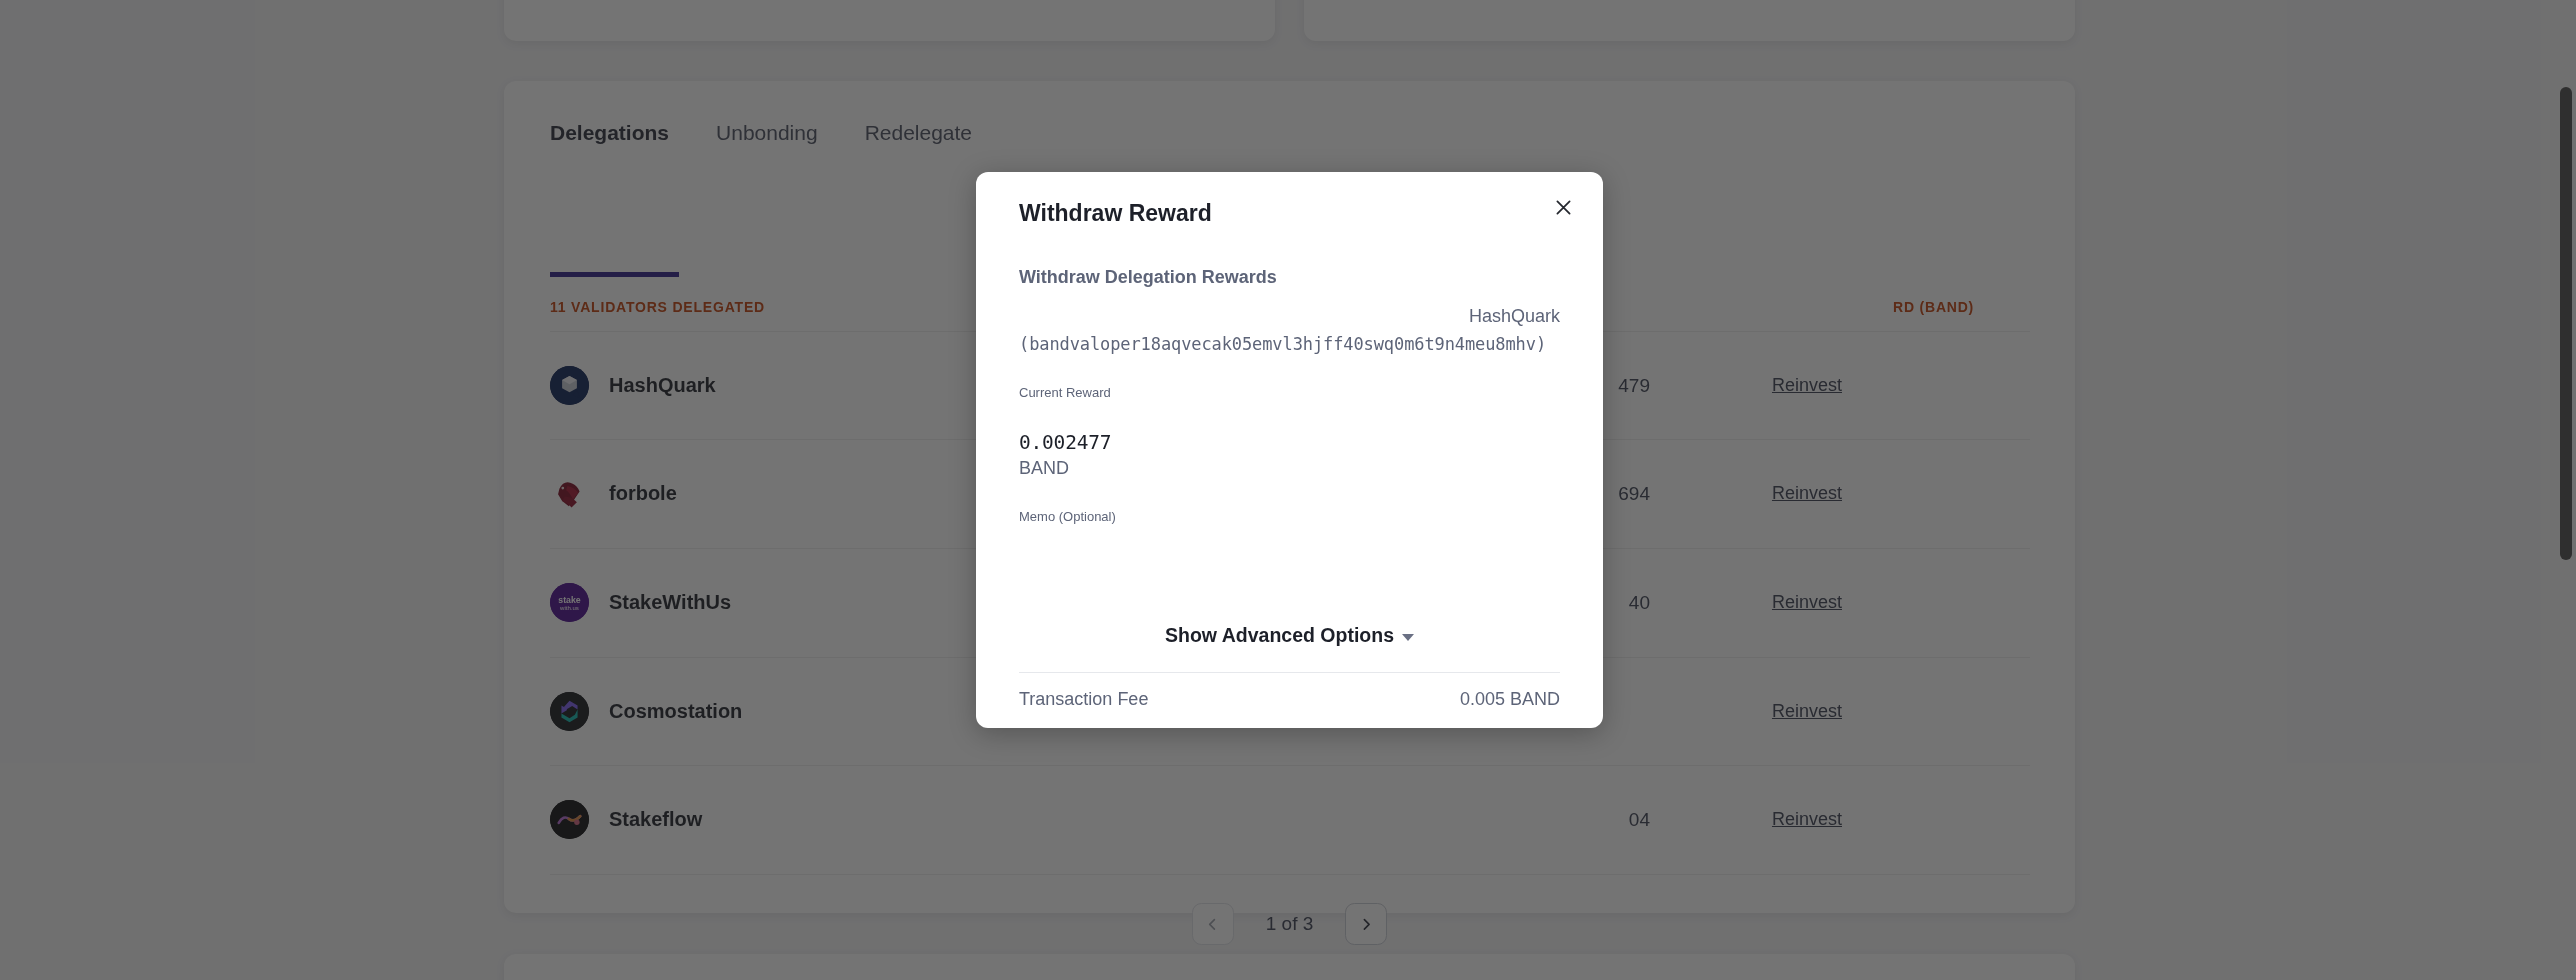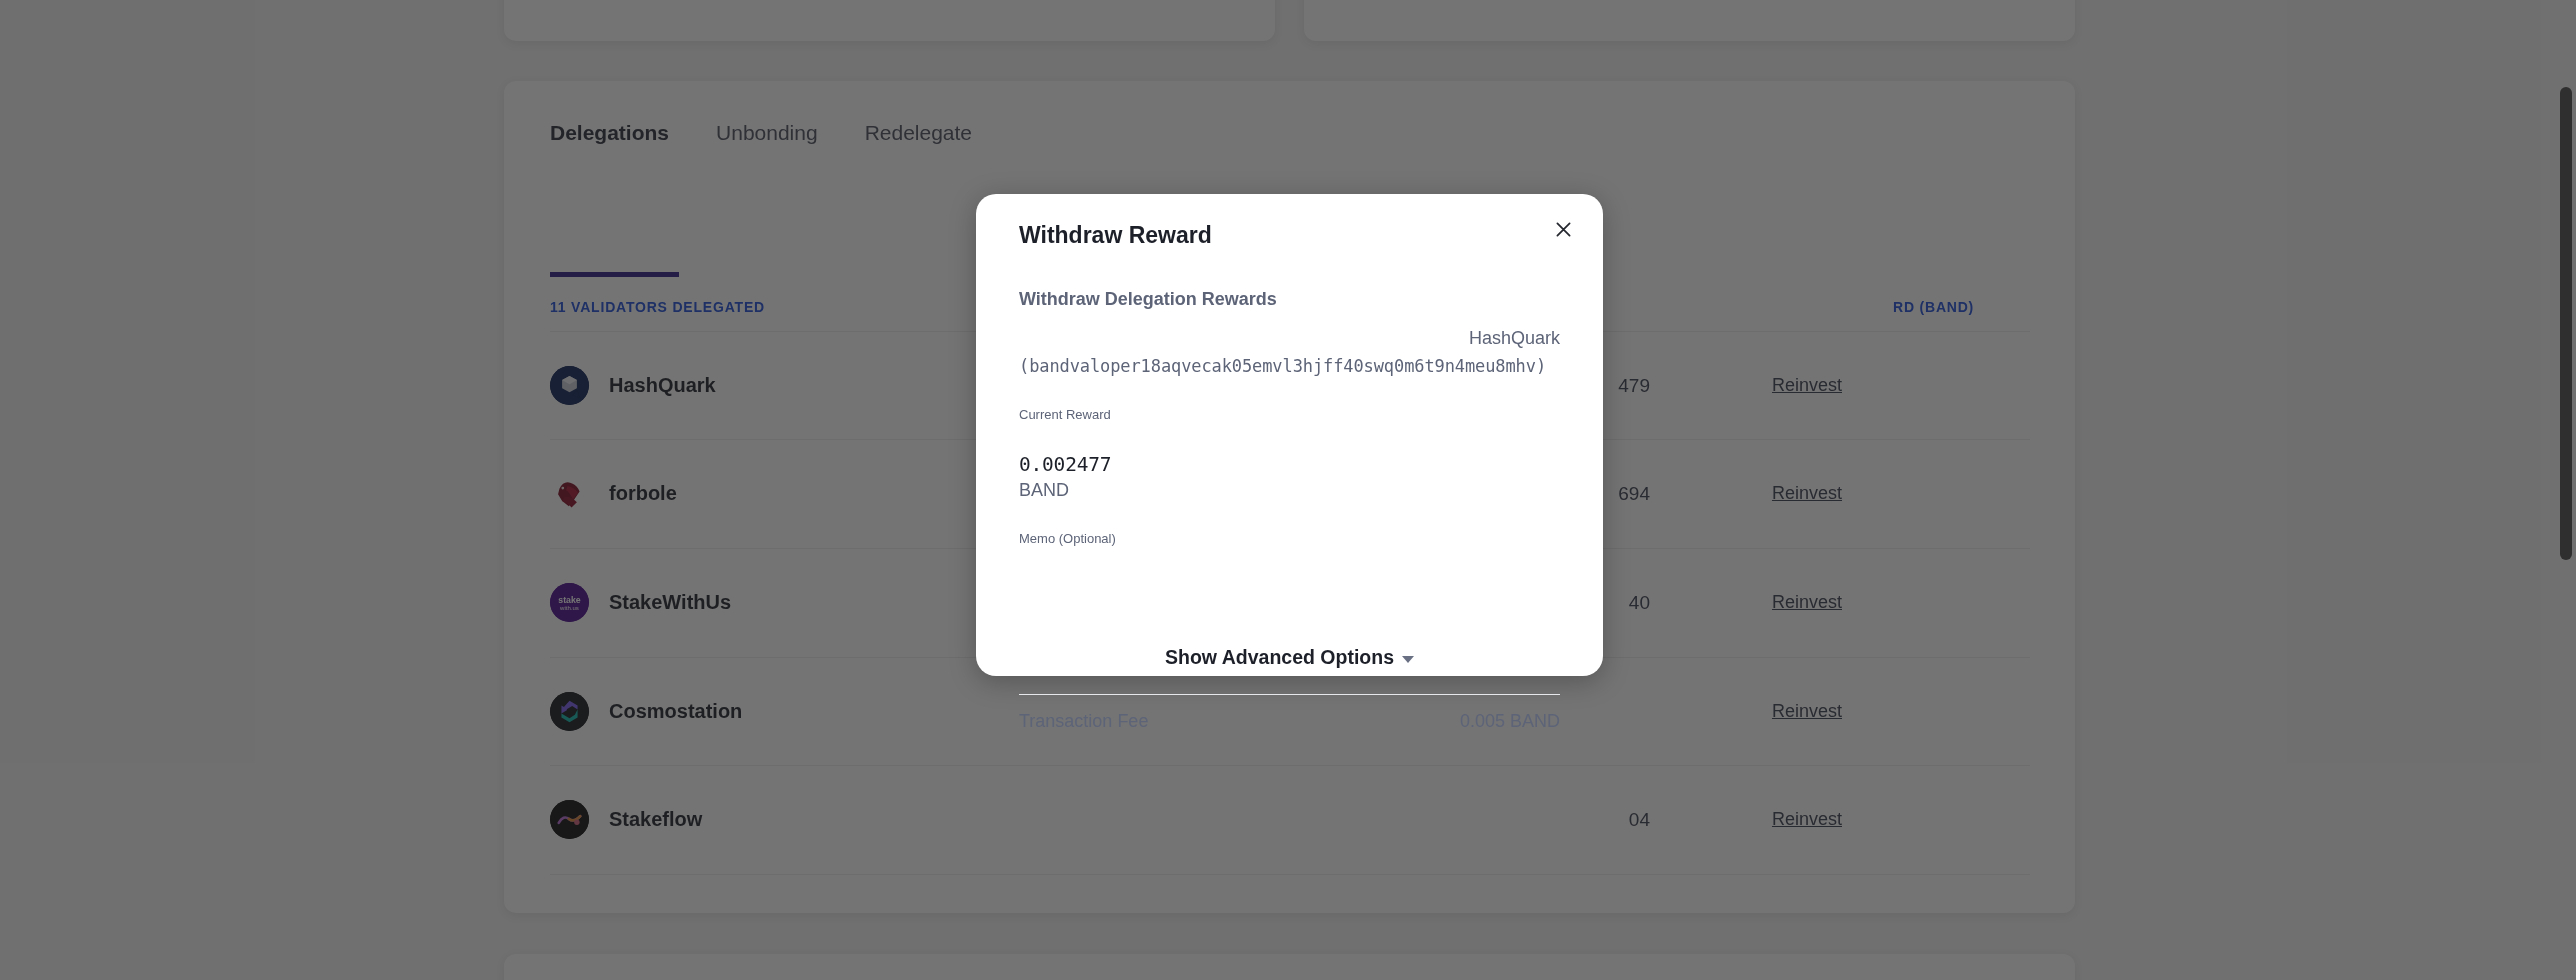--- a/index.html
+++ b/index.html
@@ -69,21 +69,21 @@
     height: 1.3px;
     background: rgba(0,0,0,0.07);
   }
 
   
   .col-head {
     position: absolute;
     font-size: 14px;
     letter-spacing: 0.8px;
     font-weight: bold;
-    color: #1d4ed8;
+    color: #c2410c;
     white-space: nowrap;
   }
   #head-validators { left: 46px; top: 218px; }
   #head-reward     { left: 1389px; top: 218px; }
 
   
   .vrow {
     position: absolute;
     left: 46px;
     width: 1480px;
@@ -152,25 +152,24 @@
   #overlay {
     position: absolute;
     inset: 0;
     background: rgba(30,30,30,0.62);
   }
 
   
   #modal {
     position: absolute;
     left: 976px; top: 172px;
-    width: 627px; height: 482px;
+    width: 627px; height: 556px;
     background: #ffffff;
-    border-radius: 20px;
+    border-radius: 12px;
     box-shadow: 0 5.4px 27px rgba(0,0,0,0.25);
-    margin-top: 22px;
   }
   #modal-close {
     position: absolute;
     right: 21.5px; top: 17.4px;
     width: 36px; height: 36px;
     display: flex; align-items: center; justify-content: center;
     cursor: pointer;
   }
   .m-title {
     position: absolute;
@@ -402,20 +401,33 @@
           <path d="M28 28 Q36 34 45 24" stroke="#e08a3c" stroke-width="4" fill="none" stroke-linecap="round"></path>
           <circle cx="40" cy="33" r="4" fill="#d4627e"></circle>
         </svg>
       </div>
       <div class="vname">Stakeflow</div>
       <div class="vreward">04</div>
       <div class="vreinvest">Reinvest</div>
     </div>
     <div class="row-sep" style="top:793px;"></div>
 
+    <div id="pagination">
+      <div class="pg-btn disabled">
+        <svg width="14.8" height="14.8" viewBox="0 0 22 22" aria-hidden="true">
+          <path d="M14 4 L7 11 L14 18" stroke="#9a9ea8" stroke-width="2.4" fill="none" stroke-linecap="round" stroke-linejoin="round"></path>
+        </svg>
+      </div>
+      <div class="pg-label">1 of 3</div>
+      <div class="pg-btn">
+        <svg width="14.8" height="14.8" viewBox="0 0 22 22" aria-hidden="true">
+          <path d="M8 4 L15 11 L8 18" stroke="#2b2f3c" stroke-width="2.4" fill="none" stroke-linecap="round" stroke-linejoin="round"></path>
+        </svg>
+      </div>
+    </div>
 
   </div>
 
   <div class="card" id="card-bottom"></div>
 </div>
 
 <div id="overlay"></div>
 
 <div id="modal">
 

